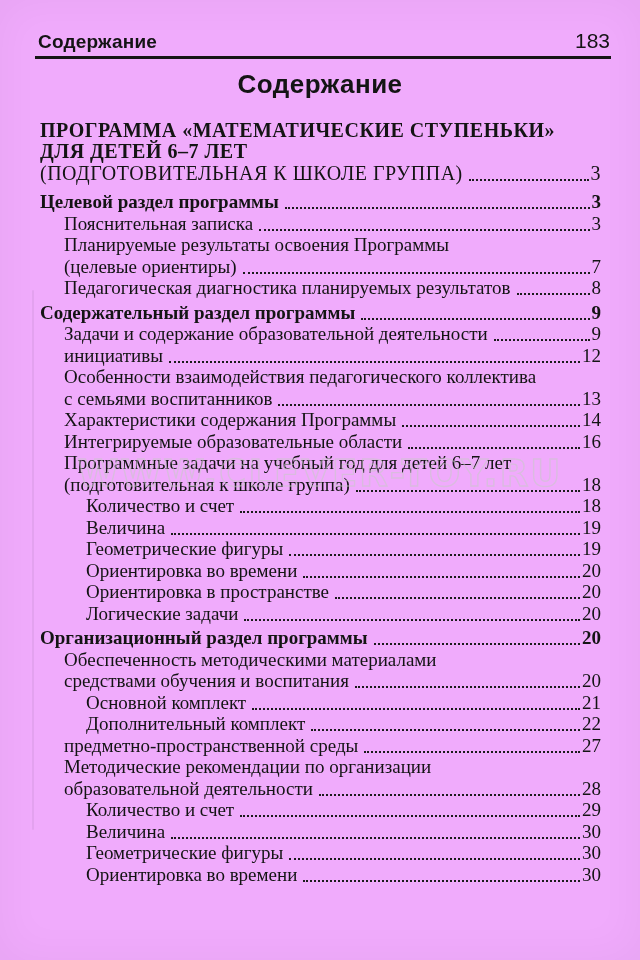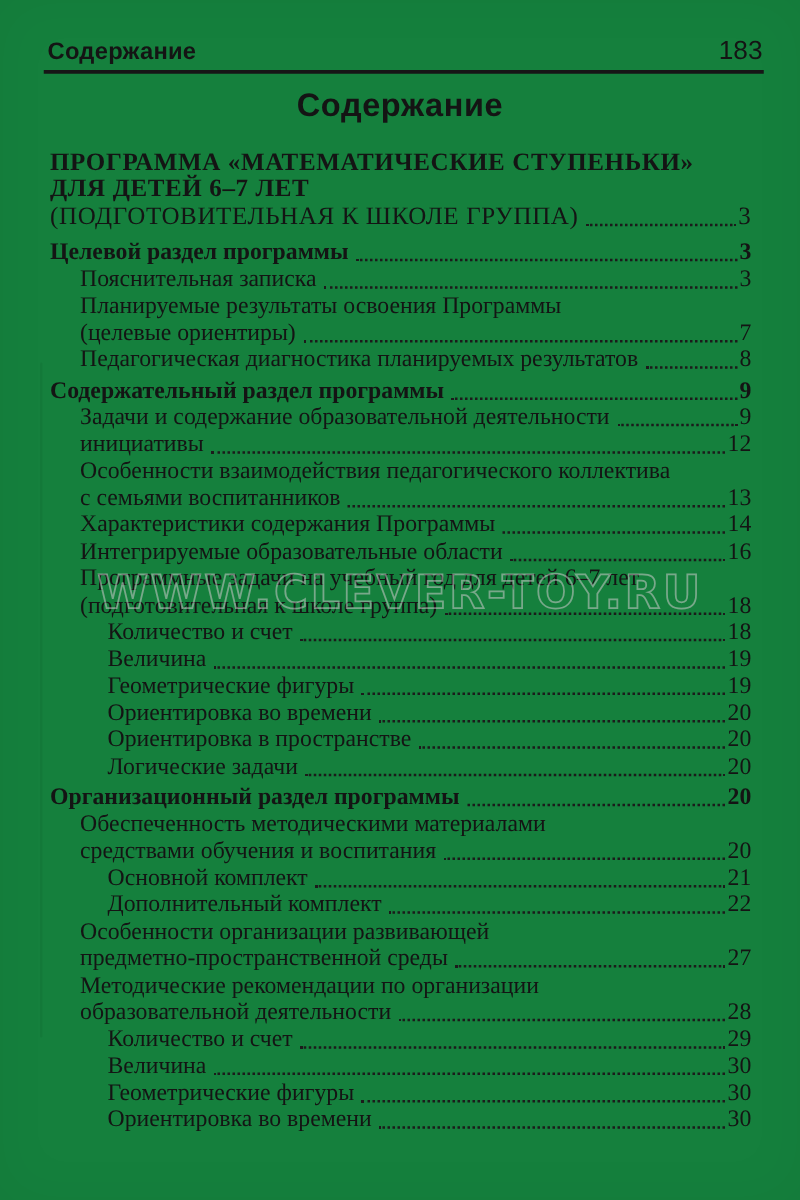--- a/index.html
+++ b/index.html
@@ -87,21 +87,21 @@
     position:absolute;
     left:32px; top:290px;
     width:2px; height:540px;
     background:rgba(0,0,0,0.05);
     border-radius:2px;
   }
 </style>
 </head>
 <body>
 
-<div class="page" style="background: #15803d; color: rgb(20, 20, 20);">
+<div class="page" style="background: #f0abfc; color: rgb(20, 20, 20);">
 
   <header class="running-header">
     <span class="rh-title">Содержание</span>
     <span class="rh-page">183</span>
   </header>
 
   <div class="rule" style="border-bottom-color: rgb(22, 22, 22);"></div>
 
   <h1 class="title">Содержание</h1>
 
@@ -232,23 +232,20 @@
         <span class="entry-text">Основной комплект</span>
         <span class="leader"></span>
         <span class="entry-page">21</span>
       </div>
       <div class="toc-row indent-2">
         <span class="entry-text">Дополнительный комплект</span>
         <span class="leader"></span>
         <span class="entry-page">22</span>
       </div>
       <div class="toc-row indent-1">
-        <span class="entry-text">Особенности организации развивающей</span>
-      </div>
-      <div class="toc-row indent-1">
         <span class="entry-text">предметно-пространственной среды</span>
         <span class="leader"></span>
         <span class="entry-page">27</span>
       </div>
       <div class="toc-row indent-1">
         <span class="entry-text">Методические рекомендации по организации</span>
       </div>
       <div class="toc-row indent-1">
         <span class="entry-text">образовательной деятельности</span>
         <span class="leader"></span>

